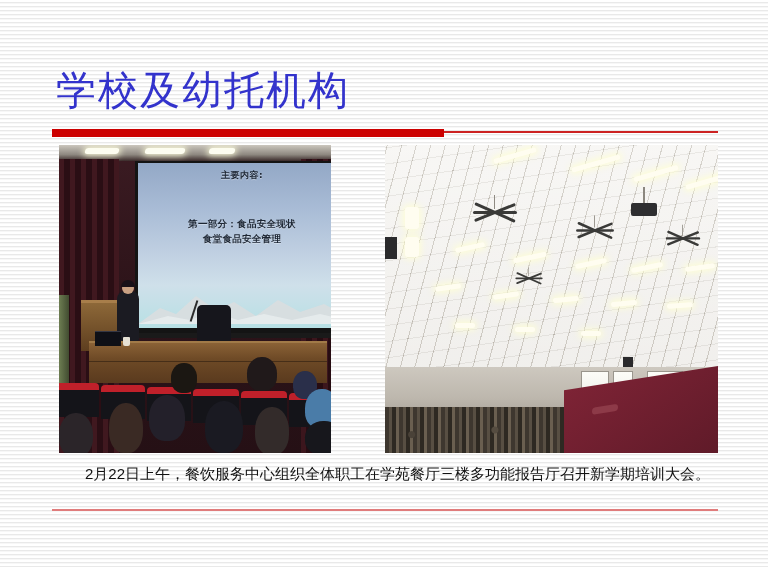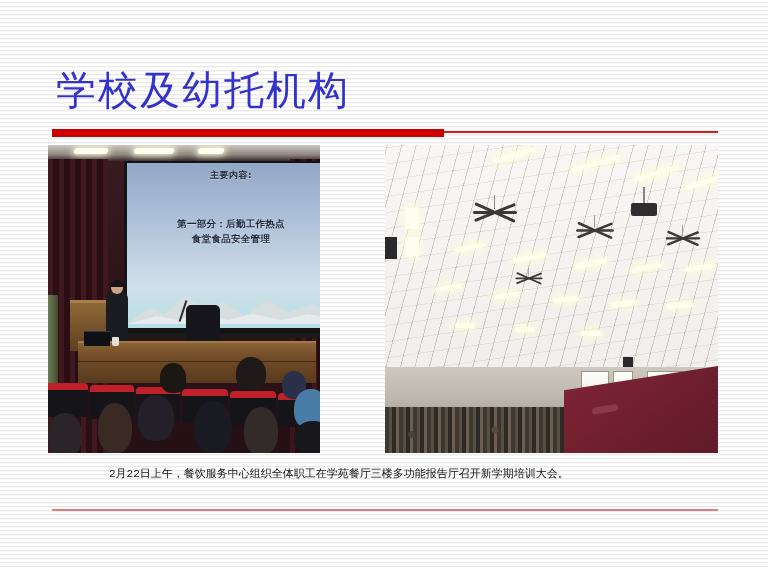--- a/index.html
+++ b/index.html
@@ -61,21 +61,21 @@
     background: #cc2222;
   }
 
   
   .photo {
     position: absolute;
     overflow: hidden;
     background: #111;
   }
   #photo-left {
-    left: 48px;
+    left: 59px;
     top: 145px;
     width: 272px;
     height: 308px;
   }
   #photo-right {
     left: 385px;
     top: 145px;
     width: 333px;
     height: 308px;
   }
@@ -355,27 +355,26 @@
     border-radius: 4px;
     background: #8d3a48;
   }
 
   
   #caption {
     position: absolute;
     left: 52px;
     top: 462px;
     width: 668px;
-    font-family: Liberation Mono, monospace;
-    font-size: 11px;
+    font-family: Liberation Sans, sans-serif;
+    font-size: 15px;
     line-height: 24px;
     color: #111111;
     text-indent: 33px;
     text-align: justify;
-    margin-left: 24px;
   }
   #caption-rule {
     position: absolute;
     left: 52px;
     top: 509px;
     width: 666px;
     height: 2px;
     background: #e07c7c;
   }
 </style>
@@ -402,21 +401,21 @@
     <div class="door-strip"></div>
 
     <div class="screen-frame">
       <div class="screen-face">
         <svg class="screen-mountains" viewBox="0 0 208 38" preserveAspectRatio="none">
           <polygon points="0,38 22,22 38,28 58,10 78,24 96,16 118,30 140,14 162,26 186,18 208,30 208,38" fill="#d9dde0" opacity="0.92"></polygon>
           <polygon points="0,38 30,30 52,34 74,26 100,34 126,28 154,34 182,28 208,34 208,38" fill="#e9edef" opacity="0.8"></polygon>
         </svg>
         <div class="screen-text">
           <div class="screen-head">主要内容:</div>
-          <div class="screen-line">第一部分：后勤工作热点</div>
+          <div class="screen-line">第一部分：食品安全现状</div>
           <div class="screen-line">食堂食品安全管理</div>
         </div>
       </div>
     </div>
 
     <div class="podium"></div>
     <div class="speaker">
       <div class="speaker-head"></div>
       <div class="speaker-hair"></div>
     </div>

